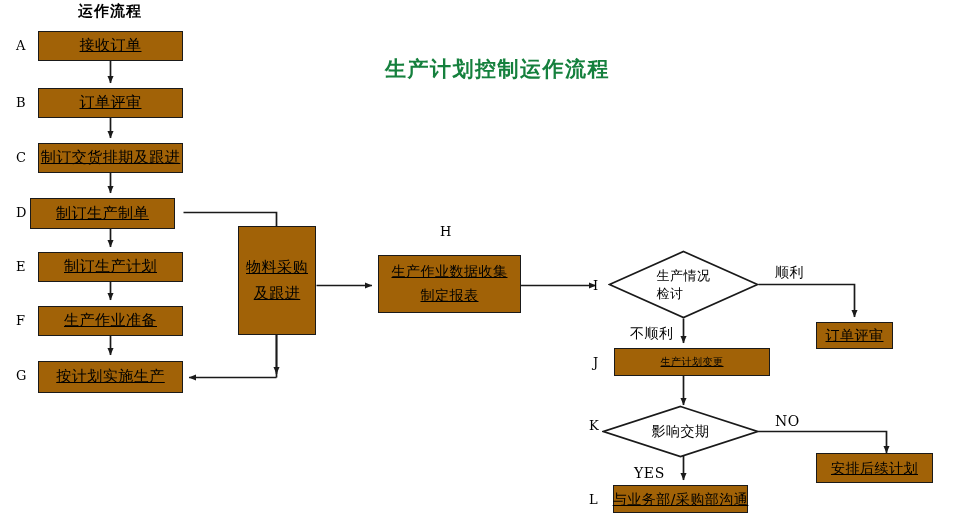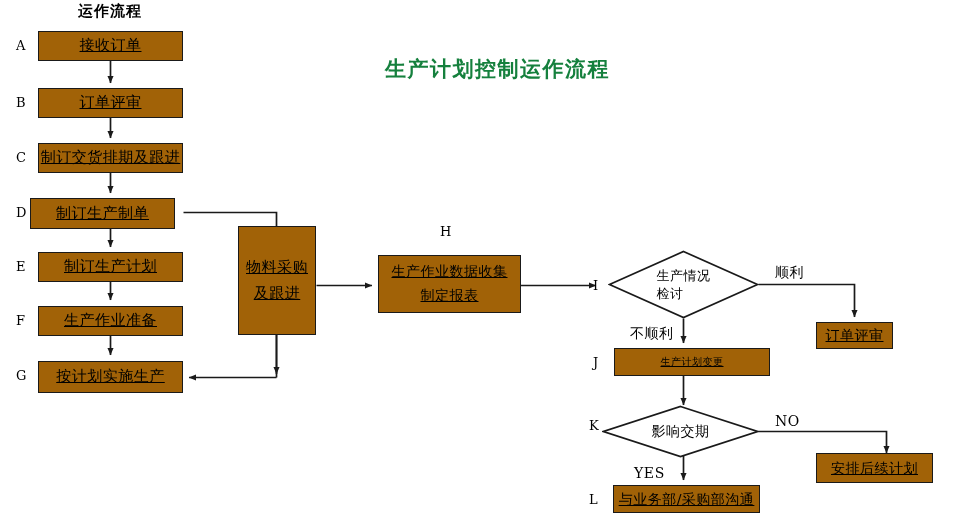--- a/index.html
+++ b/index.html
@@ -209,15 +209,15 @@
       <div style="font-size:14px;">影响交期</div>
     </div>
   </div>
 
   <div class="edge-label latin" style="left:775px; top:413px;">NO</div>
   <div class="edge-label latin" style="left:634px; top:465px;">YES</div>
 
   <div class="node" style="left:816px; top:453px; width:117px; height:30px; font-size:14px;">安排后续计划</div>
 
   <div class="tag" style="left:589px; top:492px;">L</div>
-  <div class="node" style="left:613px; top:485px; width:147px; height:28px; font-size:14px;">与业务部/采购部沟通</div>
+  <div class="node" style="left:613px; top:485px; width:135px; height:28px; font-size:14px;">与业务部/采购部沟通</div>
 
 </div>
 
 </body></html>

